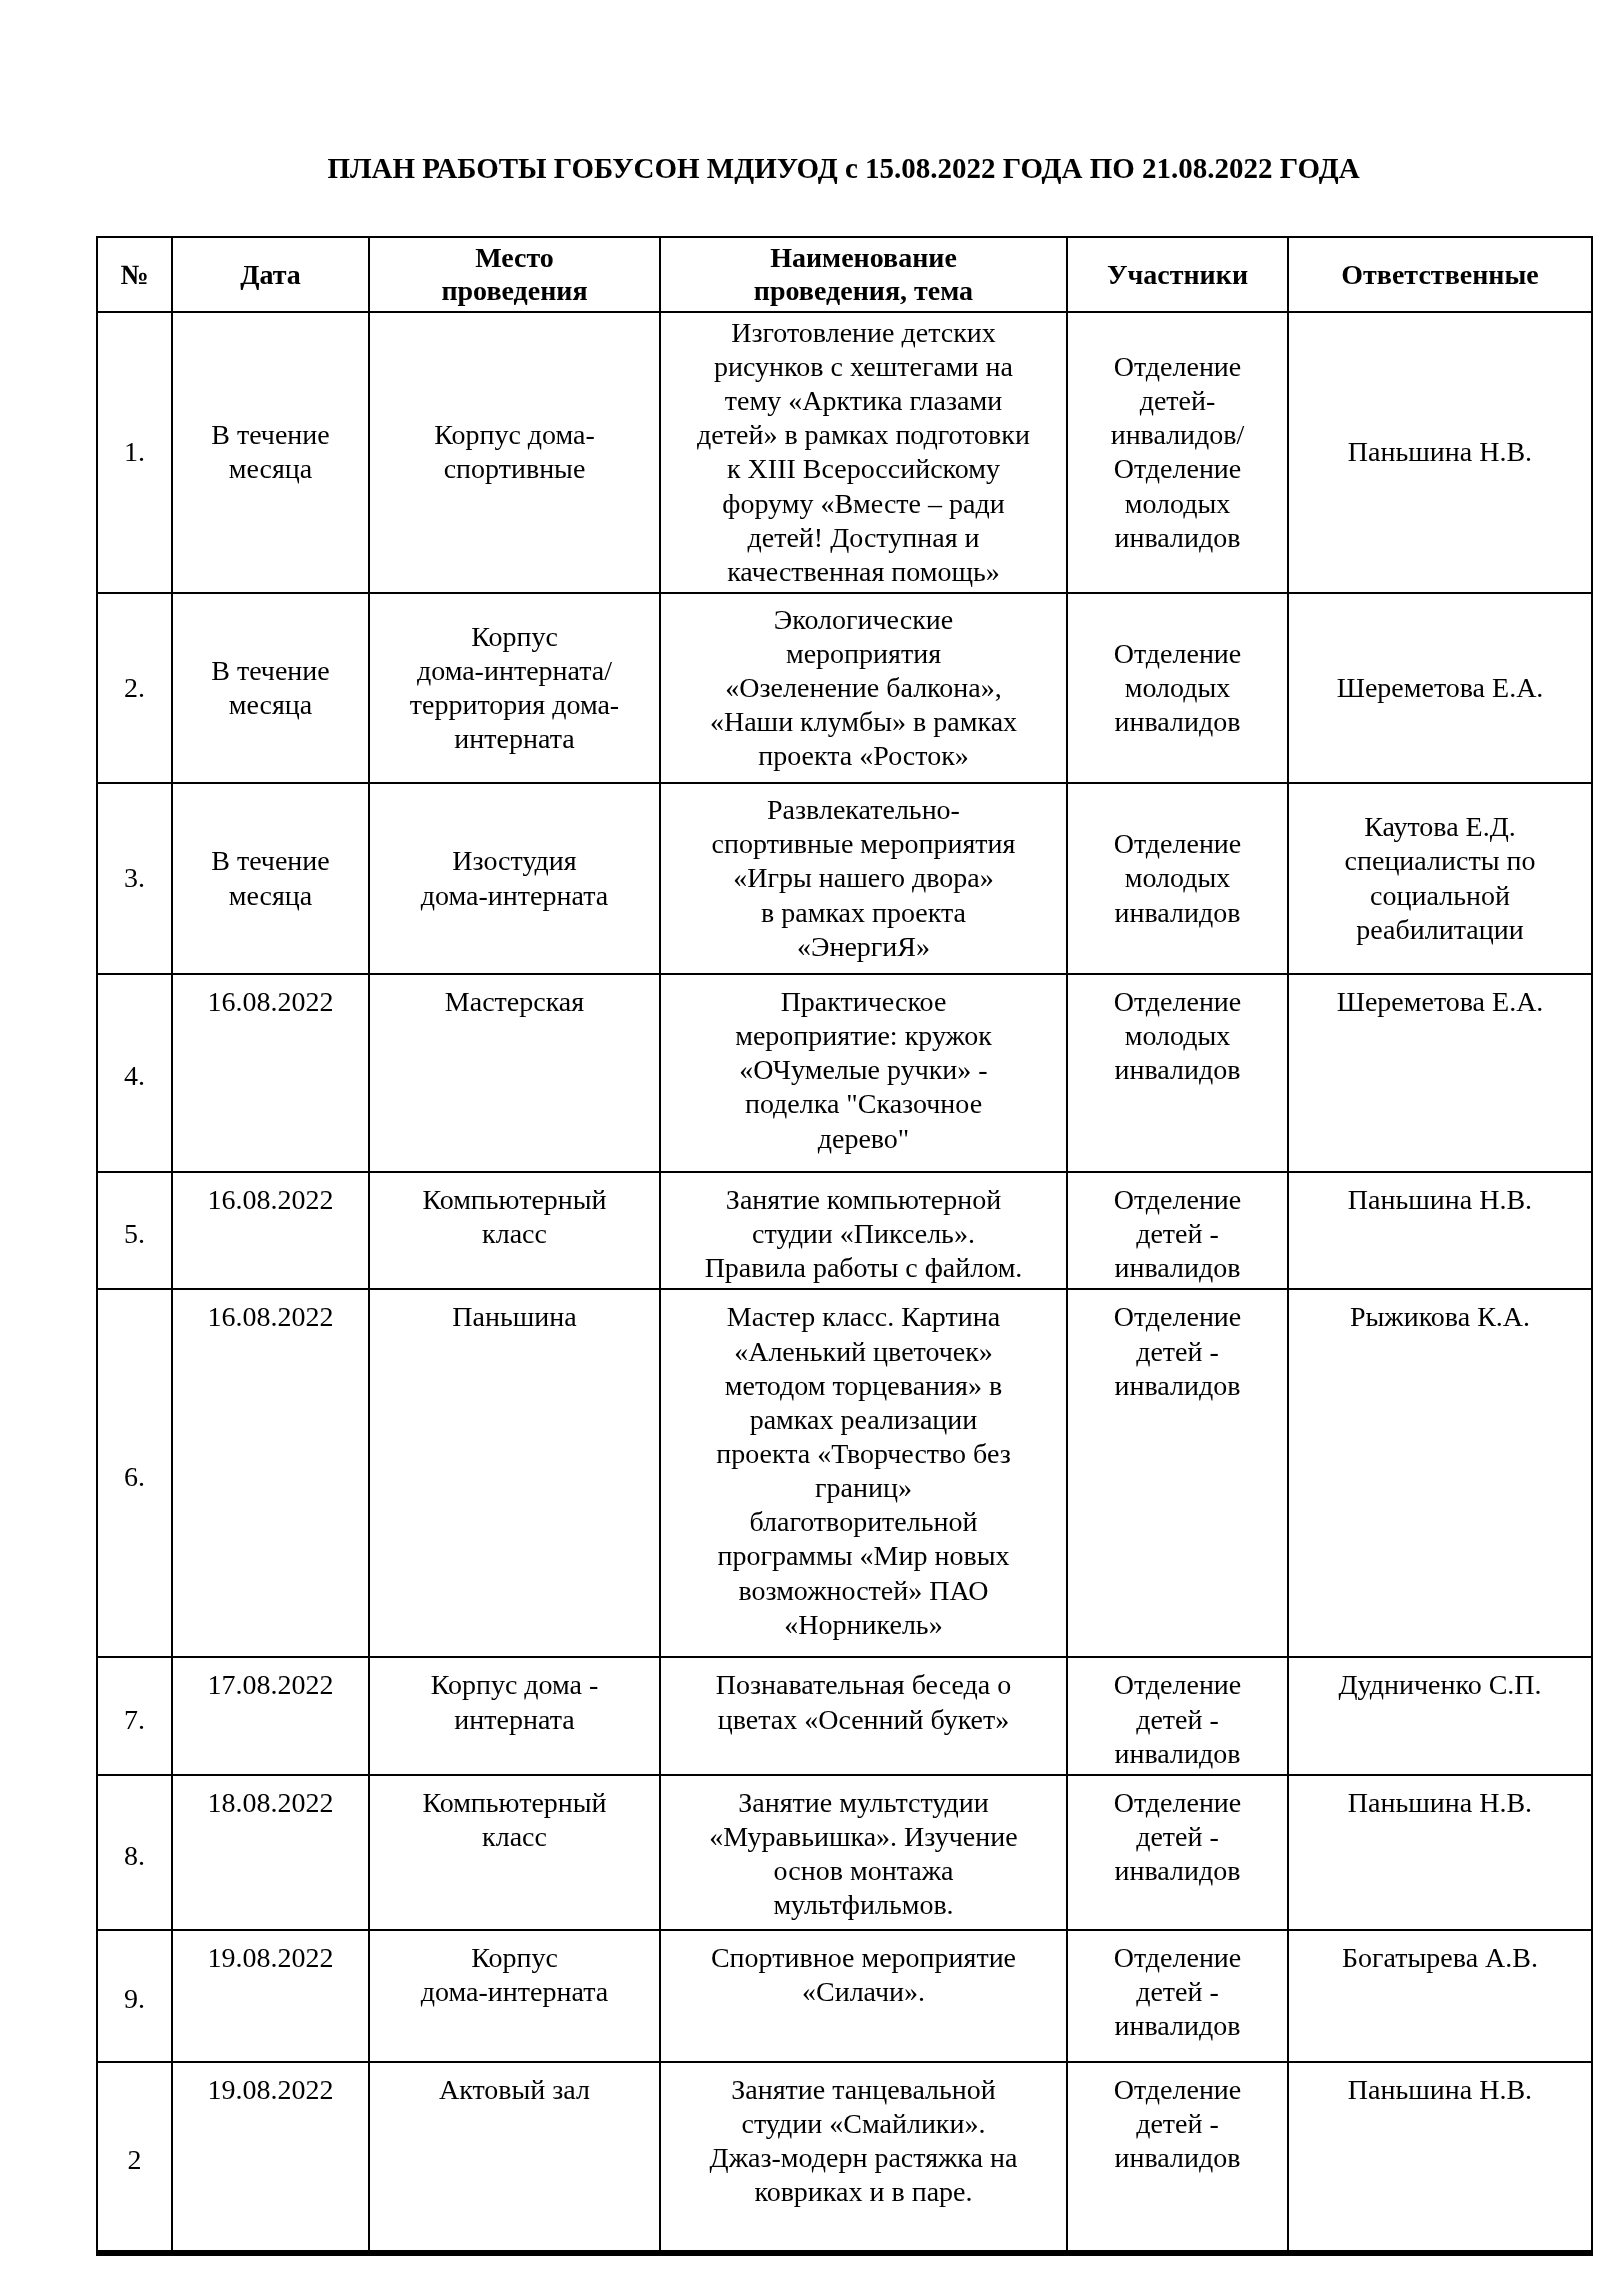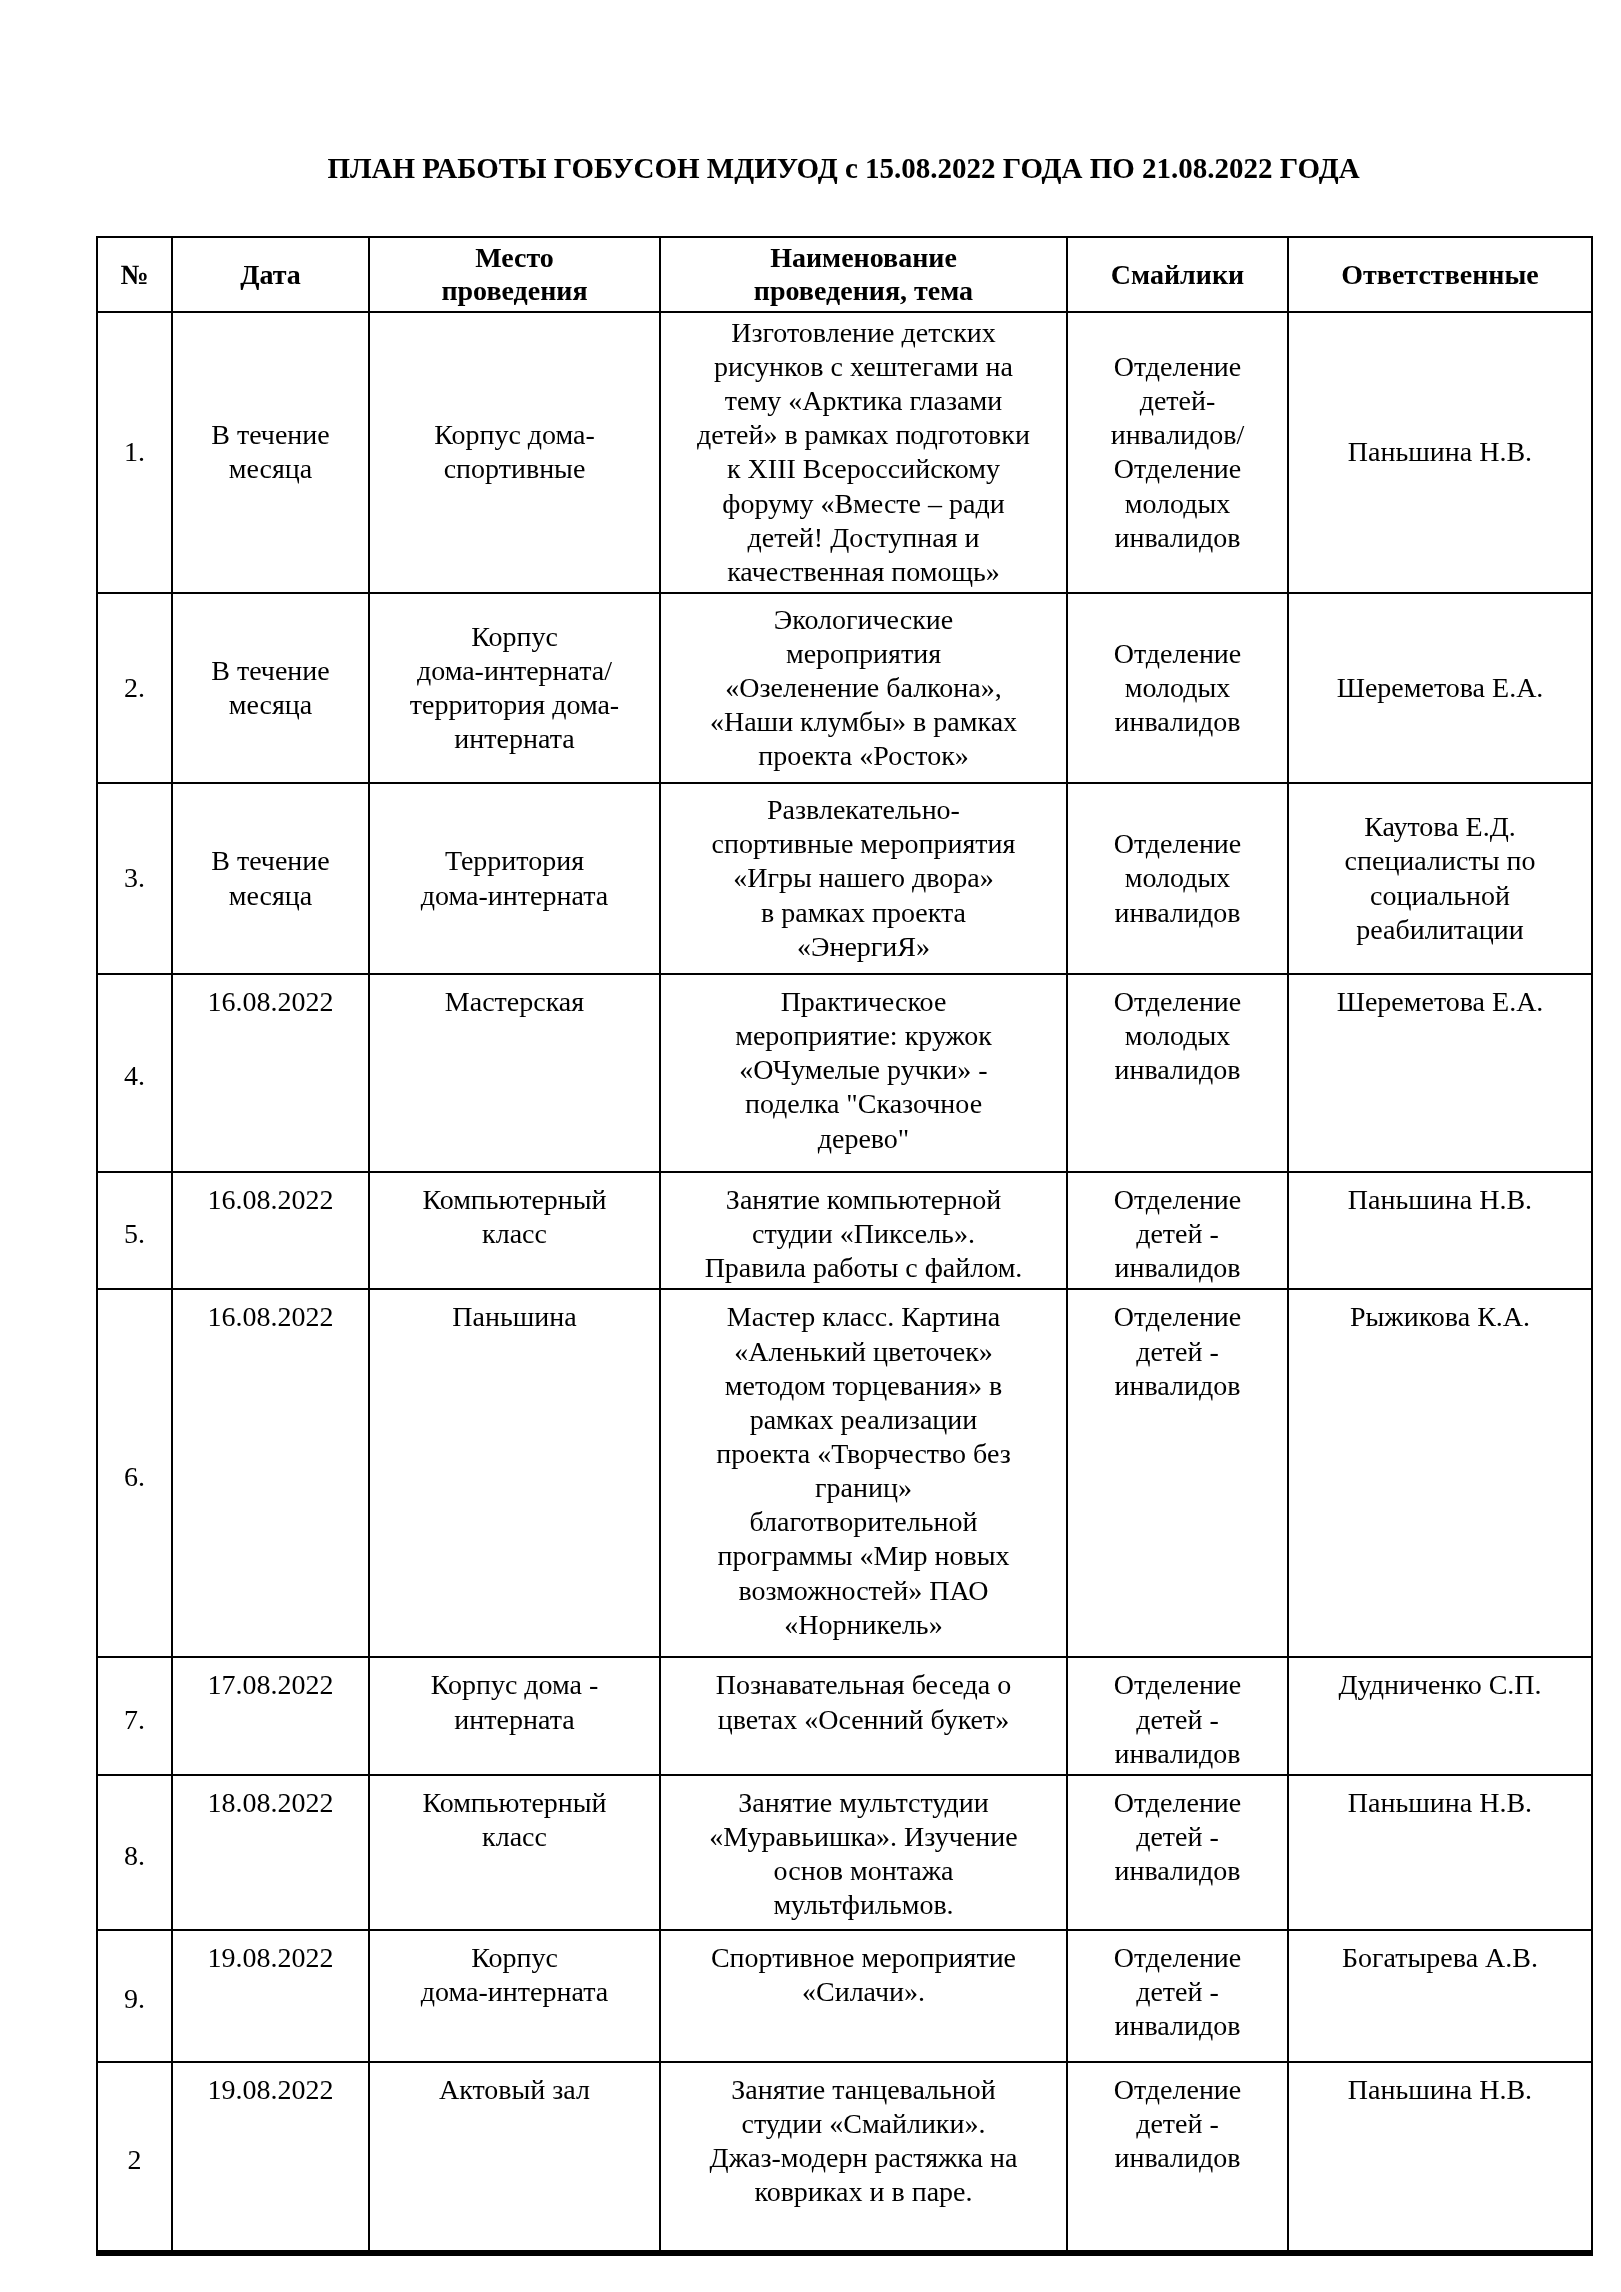--- a/index.html
+++ b/index.html
@@ -89,21 +89,21 @@
         <col class="c-resp">
     </colgroup>
     <thead>
       <tr>
         <th>№</th>
         <th>Дата</th>
         <th>Место
 проведения</th>
         <th>Наименование
 проведения, тема</th>
-        <th>Смайлики</th>
+        <th>Участники</th>
         <th>Ответственные</th>
       </tr>
     </thead>
     <tbody>
       <tr>
         <td class="num-cell">1.</td>
         <td>В течение
 месяца</td>
         <td>Корпус дома-
 спортивные</td>
@@ -138,21 +138,21 @@
 проекта «Росток»</td>
         <td>Отделение
 молодых
 инвалидов</td>
         <td>Шереметова Е.А.</td>
       </tr>
       <tr>
         <td class="num-cell">3.</td>
         <td>В течение
 месяца</td>
-        <td>Территория
+        <td>Изостудия
 дома-интерната</td>
         <td>Развлекательно-
 спортивные мероприятия
 «Игры нашего двора»
 в рамках проекта
 «ЭнергиЯ»</td>
         <td>Отделение
 молодых
 инвалидов</td>
         <td>Каутова Е.Д.

